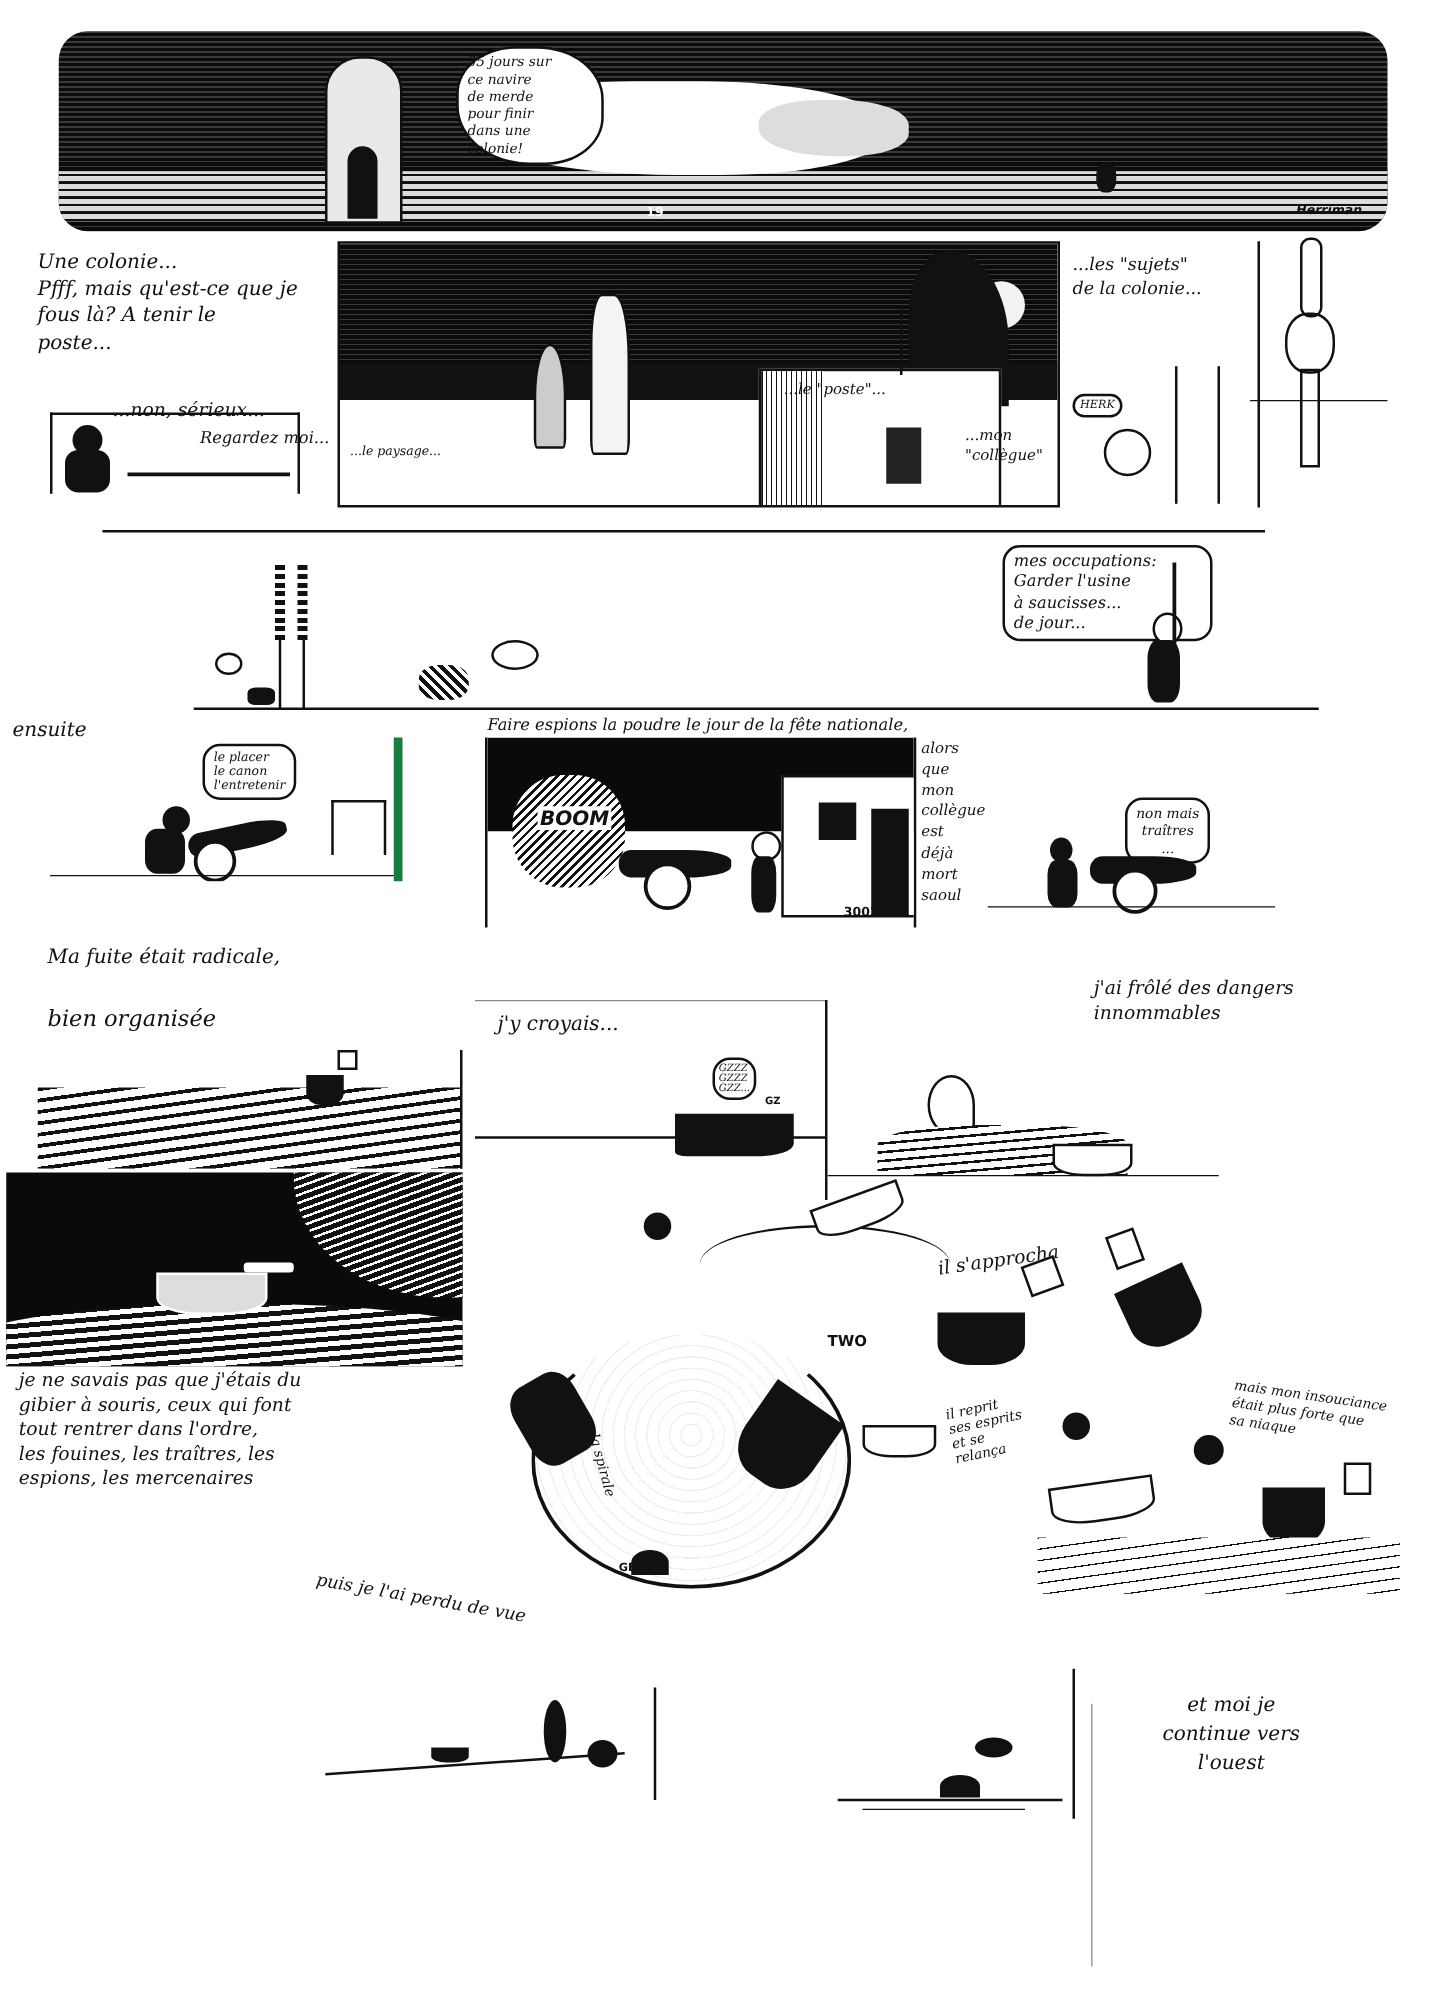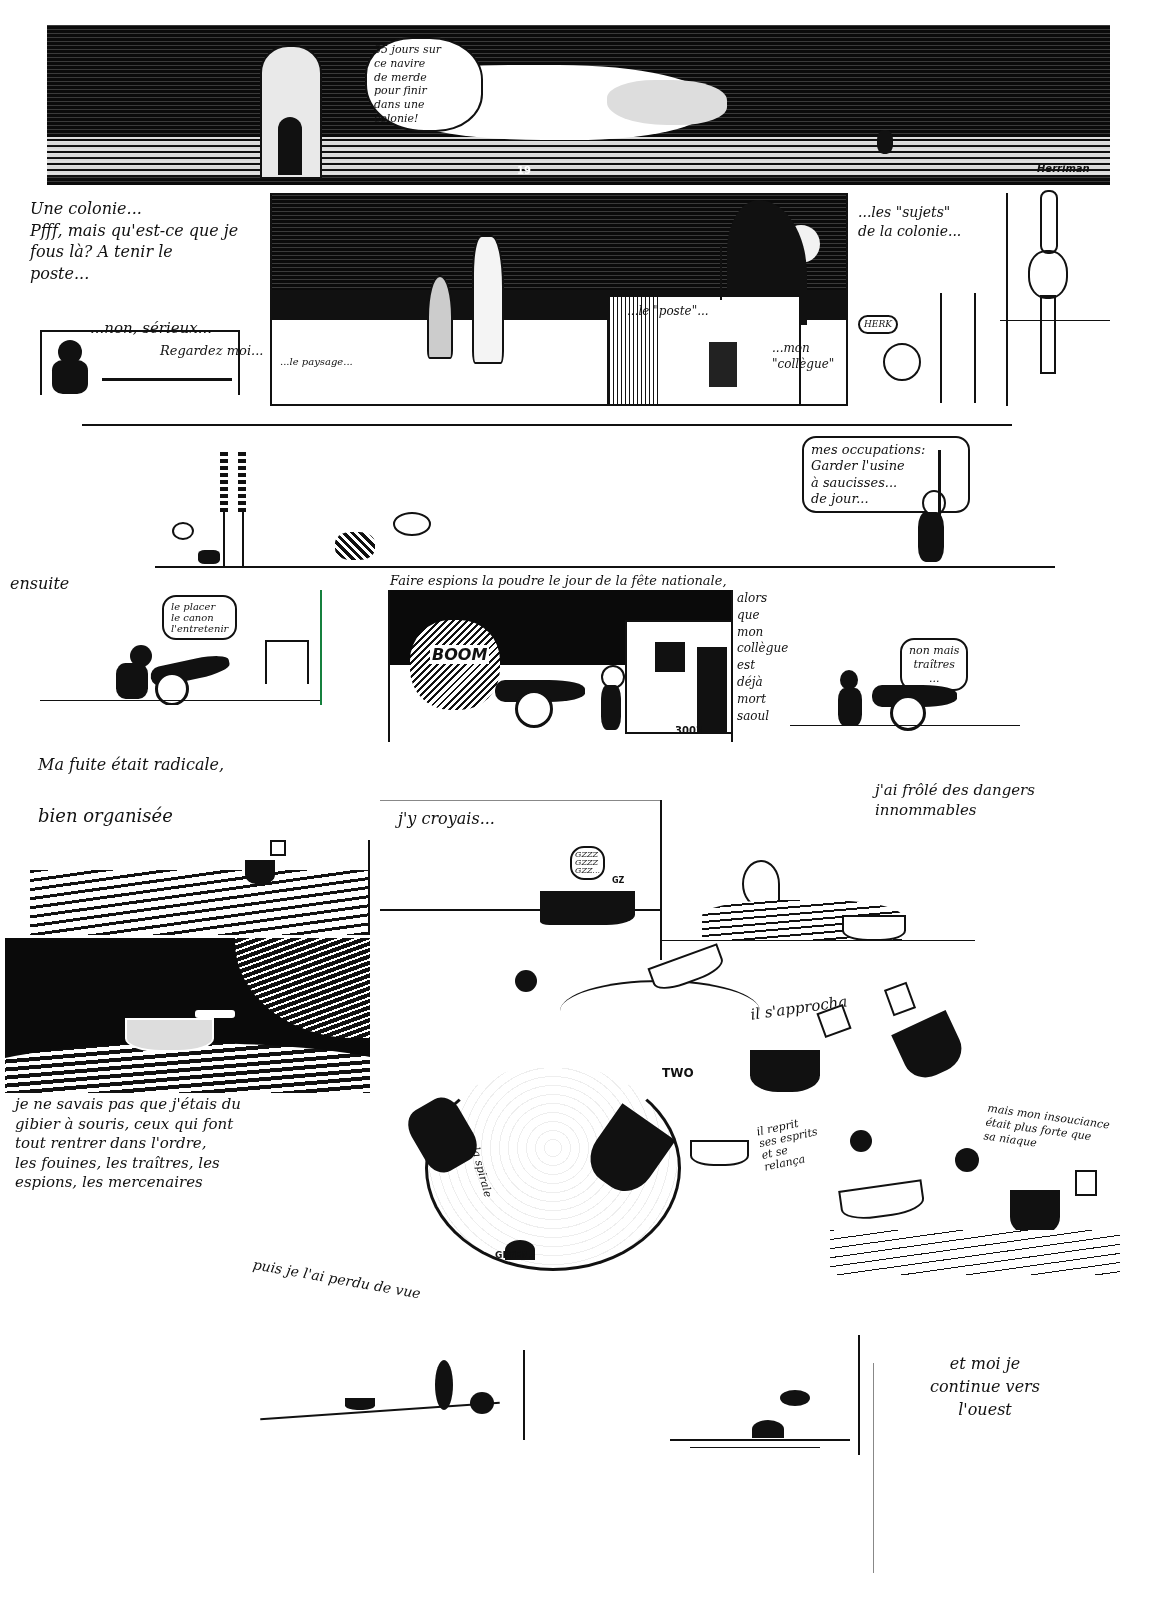--- a/index.html
+++ b/index.html
@@ -24,21 +24,21 @@
   .char .head { position:absolute; background:#111; border-radius:50%; }
   .char .body { position:absolute; background:#111; border-radius:30%; }
   .wheel { position:absolute; border:3px solid #111; border-radius:50%; background:#fff; }
   .cannon { position:absolute; background:#111; border-radius:10px 40% 40% 10px; }
   .boat { position:absolute; background:#111; border-radius:0 0 40% 40%; }
   .buoy { position:absolute; background:#111; border-radius:50%; }
 </style>
 </head>
 <body>
 
-<div class="panel night" style="left:47px; top:25px; width:1063px; height:160px;">
+<div class="panel night" style="left:47px; top:25px; width:1063px; height:160px;border-radius:23px;">
 
   <div class="abs sea" style="left:0; top:112px; width:100%; height:40px; opacity:.85"></div>
 
   <div class="abs cloud" style="left:330px; top:40px; width:330px; height:75px; background:#fff;"></div>
   <div class="abs cloud" style="left:560px; top:55px; width:120px; height:45px; background:#ddd;"></div>
 
   <div class="abs" style="left:213px; top:20px; width:58px; height:130px; background:#e9e9e9; border:2px solid #111; border-radius:28px 28px 0 0;">
     <div class="abs" style="left:16px; top:70px; width:24px; height:58px; background:#111; border-radius:12px 12px 0 0;"></div>
   </div>
 
@@ -119,21 +119,21 @@
 Garder l'usine
 à saucisses...
 de jour...</div>
 <div class="char" style="left:910px; top:490px; width:40px; height:80px;">
   <div class="head" style="left:12px; top:0; width:20px; height:22px; background:#fff; border:2px solid #111;"></div>
   <div class="body" style="left:8px; top:22px; width:26px; height:50px;"></div>
 </div>
 <div class="abs" style="left:938px; top:450px; width:3px; height:80px; background:#111;"></div>
 
 <div class="hand abs" style="left:10px; top:573px; font-size:16px;">ensuite</div>
-<div class="panel" style="left:40px; top:590px; width:282px; height:115px; border-right:2px solid #15803d;">
+<div class="panel" style="left:40px; top:590px; width:282px; height:115px; border-right:7px solid #15803d;">
   <div class="bubble" style="left:122px; top:5px; font-size:10px; line-height:1.1;">le placer
 le canon
 l'entretenir</div>
   <div class="char" style="left:70px; top:55px; width:45px; height:55px;">
     <div class="head" style="left:20px; top:0; width:22px; height:22px;"></div>
     <div class="body" style="left:6px; top:18px; width:32px; height:36px;"></div>
   </div>
   <div class="cannon" style="left:110px; top:70px; width:80px; height:20px; transform:rotate(-12deg);"></div>
   <div class="wheel" style="left:115px; top:82px; width:28px; height:28px;"></div>
   <div class="abs" style="left:225px; top:50px; width:40px; height:42px; border:2px solid #111; border-bottom:none;"></div>

